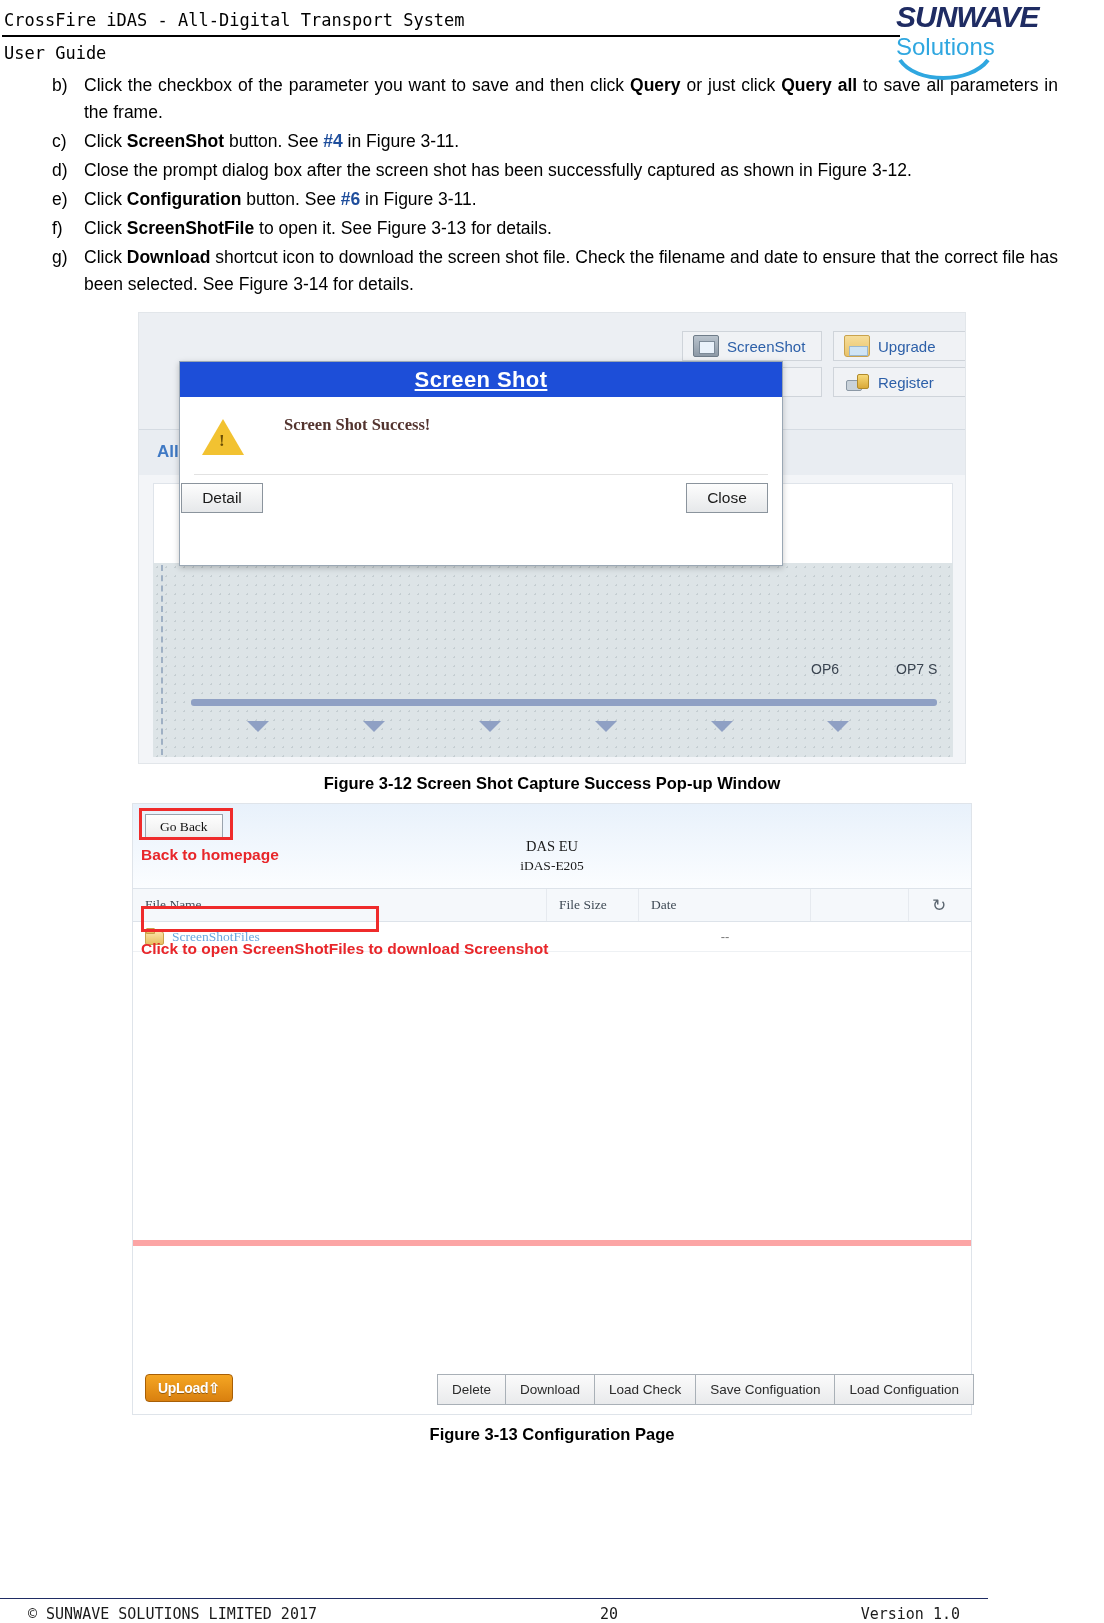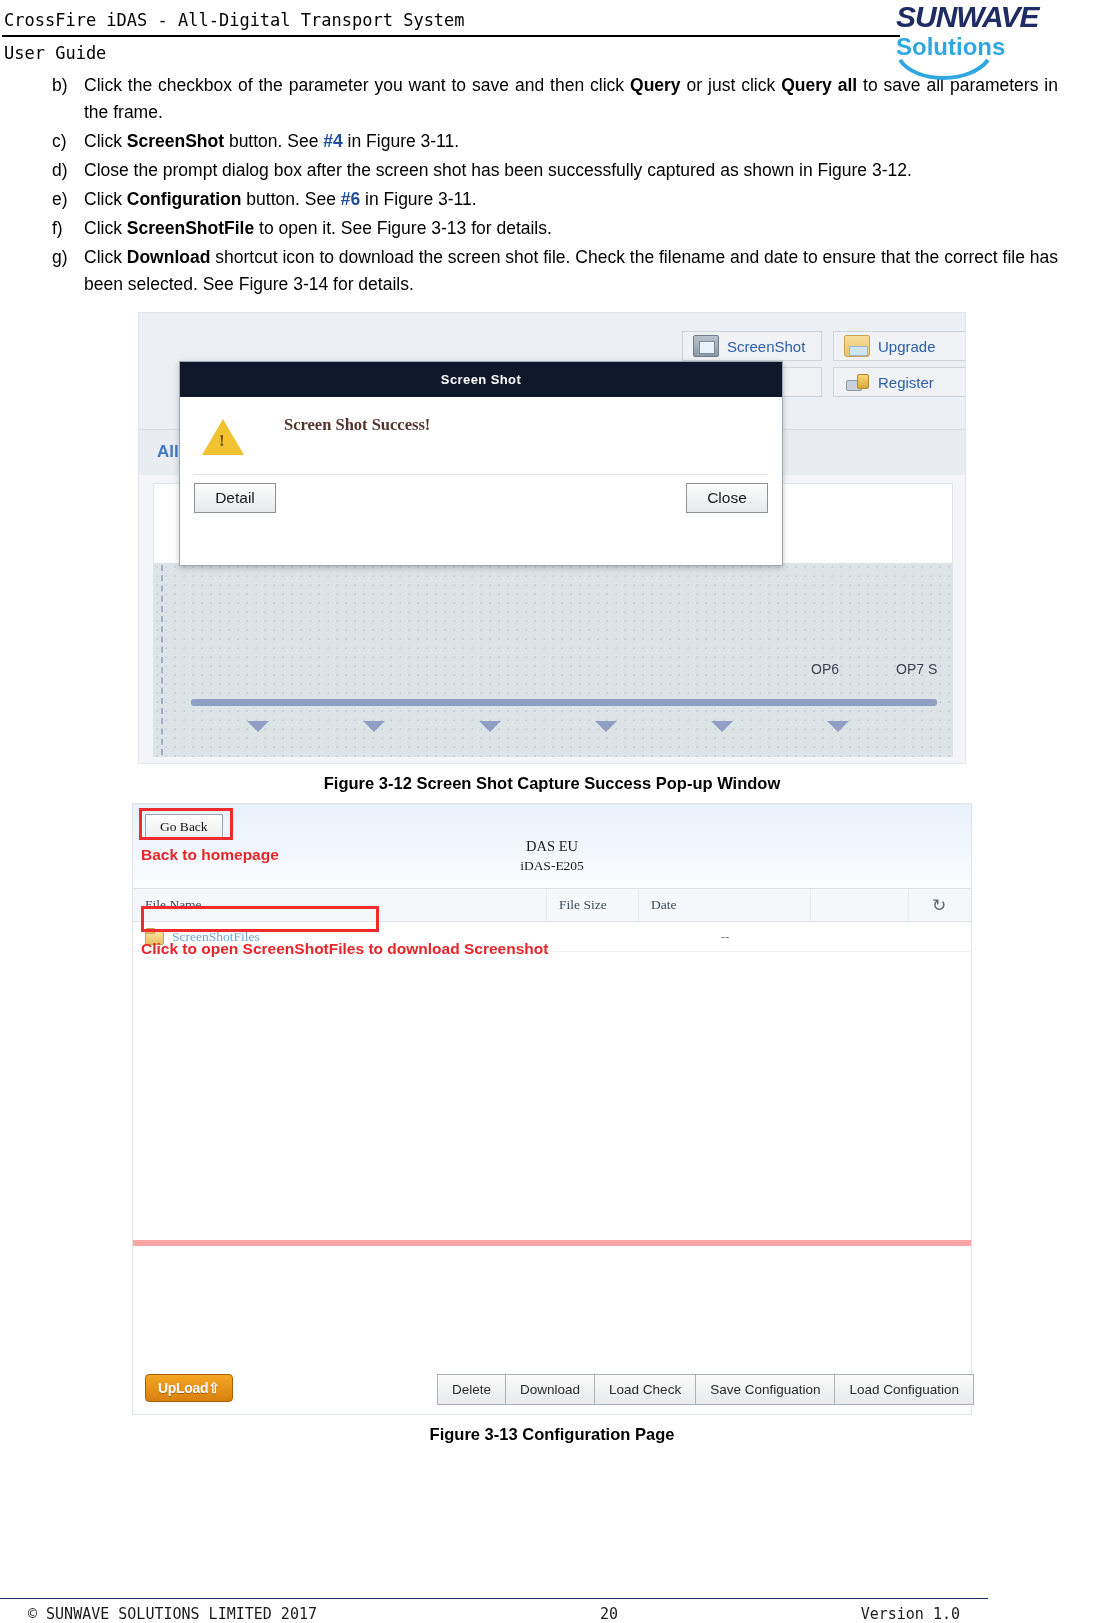--- a/index.html
+++ b/index.html
@@ -26,21 +26,21 @@
     font-size:17px; color:#000; margin-left:4px; margin-top:6px;
   }
   .logo { position:absolute; right:8px; top:2px; width:200px; text-align:left; }
   .logo-sun {
     font-family:"Liberation Sans", sans-serif;
     font-weight:bold; font-style:italic; font-size:30px;
     color:#1f2c63; letter-spacing:-1px; line-height:30px;
   }
   .logo-sol {
     font-family:"Liberation Sans", sans-serif;
-    font-weight:bold; font-size:24px; color:#2fa7e0;
+    font-weight:normal; font-size:24px; color:#2fa7e0;
     line-height:26px; margin-top:2px;
   }
   .logo-swoosh { margin-top:-2px; }
 
   
   .content { padding:0 46px 0 46px; }
   .step { display:flex; font-size:17.5px; line-height:27px; margin-bottom:2px; }
   .step-mark { width:38px; flex:0 0 38px; padding-left:6px; }
   .step-text { flex:1; text-align:justify; }
   b { font-weight:bold; }
@@ -98,44 +98,45 @@
   .op-label { position:absolute; font-size:14px; color:#3a4450; }
   .tri { position:absolute; width:0;height:0;border-left:11px solid transparent;border-right:11px solid transparent;border-top:11px solid #8fa0c4; }
 
   
   .dlg {
     position:absolute; left:40px; top:48px; width:604px; height:205px;
     background:#ffffff; border:1px solid #9aa7b4; box-shadow:0 2px 6px rgba(0,0,0,.22);
     z-index:5;
   }
   .dlg-title {
-    height:35px; background:#0f172a; color:#fff; font-weight:bold;
-    font-size:13px; display:flex; align-items:center; justify-content:center;
+    height:35px; background:#1d4ed8; color:#fff; font-weight:bold;
+    font-size:22px; display:flex; align-items:center; justify-content:center;
     letter-spacing:.4px;
+    text-decoration:underline;
   }
   .dlg-body { position:relative; padding:18px 18px 0 18px; height:124px; }
   .warn-ic {
     position:absolute; left:22px; top:22px;
     width:0;height:0;border-left:21px solid transparent;border-right:21px solid transparent;
     border-bottom:36px solid #f2c231;
   }
   .warn-ic:after {
     content:"!"; position:absolute; left:-4px; top:12px; width:8px;
     color:#6b4e05; font-weight:bold; font-size:17px; font-family:"Liberation Serif", serif;
   }
   .dlg-text { margin-left:86px; font-family:"Liberation Serif", serif; color:#5a3a3a; }
   .dlg-h { font-weight:bold; font-size:16.5px; color:#53342f; margin-bottom:21px; }
   .dlg-msg { font-size:15.5px; color:#5a3a3a; line-height:19px; }
   .dlg-sep { position:absolute; left:14px; right:14px; bottom:46px; border-top:1px solid #e2e2e2; }
   .dlg-btn {
     position:absolute; bottom:8px; height:30px; min-width:82px; padding:0 14px;
     border:1px solid #8b949d; background:linear-gradient(#fdfdfd,#e6e8ea);
     font-size:15.5px; display:flex; align-items:center; justify-content:center; color:#1a1a1a;
   }
-  .dlg-btn.left { left:14px; }
+  .dlg-btn.left { left:1px; }
   .dlg-btn.right { right:14px; }
 
   
   .shot13 {
     position:relative; width:840px; height:612px; margin:10px auto 0 auto;
     background:#ffffff; border:1px solid #dfe4ea;
   }
   .s13-top { position:absolute; left:0; top:0; width:838px; height:84px;
              background:linear-gradient(#e8f1fb,#fbfdff); }
   .goback-wrap { position:absolute; left:12px; top:10px; }

